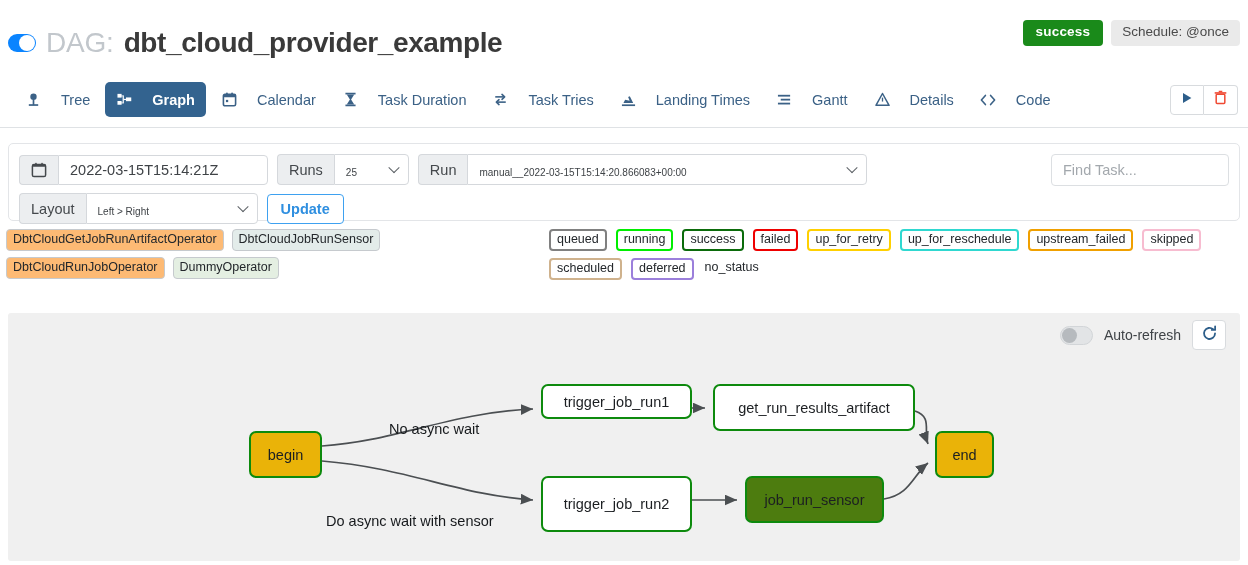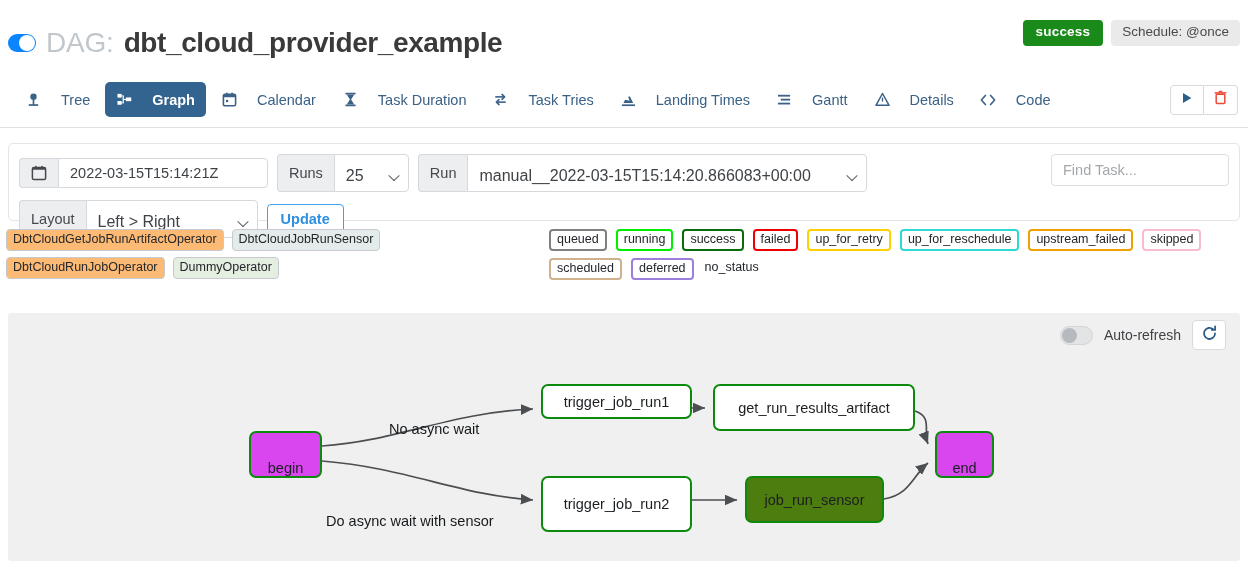--- a/index.html
+++ b/index.html
@@ -150,21 +150,21 @@
     font-size: 14.5px;
     color: #3f4347;
     padding: 6px 11px;
     display: flex; align-items: center;
     font-family: "Liberation Sans", sans-serif;
   }
   .ig-field.right { border-radius: 0 4px 4px 0; }
   .ig-select {
     border: 1px solid #d5d8dc;
     background: #fff;
-    font-size: 16px;
+    font-size: 10px;
     color: #3f4347;
     padding: 12px 26px 6px 11px;
     border-radius: 0 4px 4px 0;
     display: flex; align-items: center;
     position: relative;
     white-space: nowrap;
     font-family: "Liberation Sans", sans-serif;
   }
   .ig-select .caret {
     position: absolute; right: 9px; top: 50%;
@@ -284,21 +284,21 @@
   .node-box {
     position: absolute;
     border: 2.5px solid #0d8a0d;
     border-radius: 7px;
     background: #ffffff;
     display: flex; align-items: center; justify-content: center;
     font-size: 14.5px;
     color: #1c1f22;
     cursor: pointer;
   }
-  .node-box.fill-dummy { background: #d946ef; align-items: flex-end; }
+  .node-box.fill-dummy { background: #eab308; }
   .node-box.fill-sensor { background: #4d7c0f; }
   .edge-label {
     position: absolute;
     font-size: 14.5px;
     color: #16191c;
     white-space: nowrap;
   }
 </style>
 </head>
 <body>

